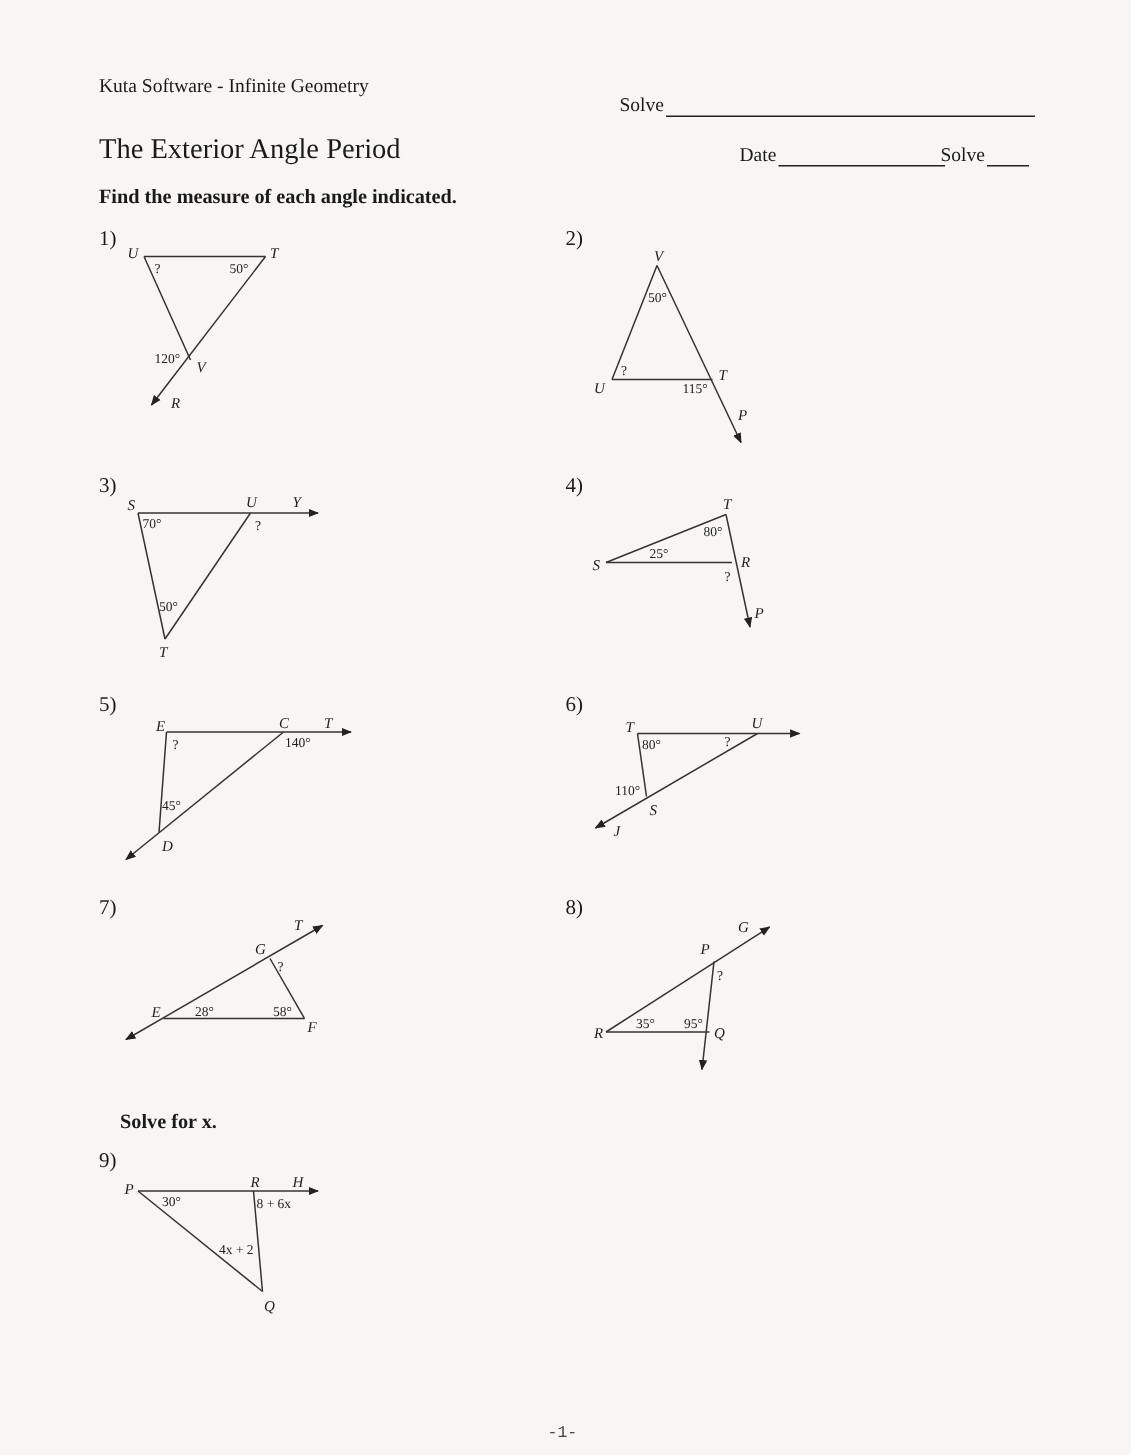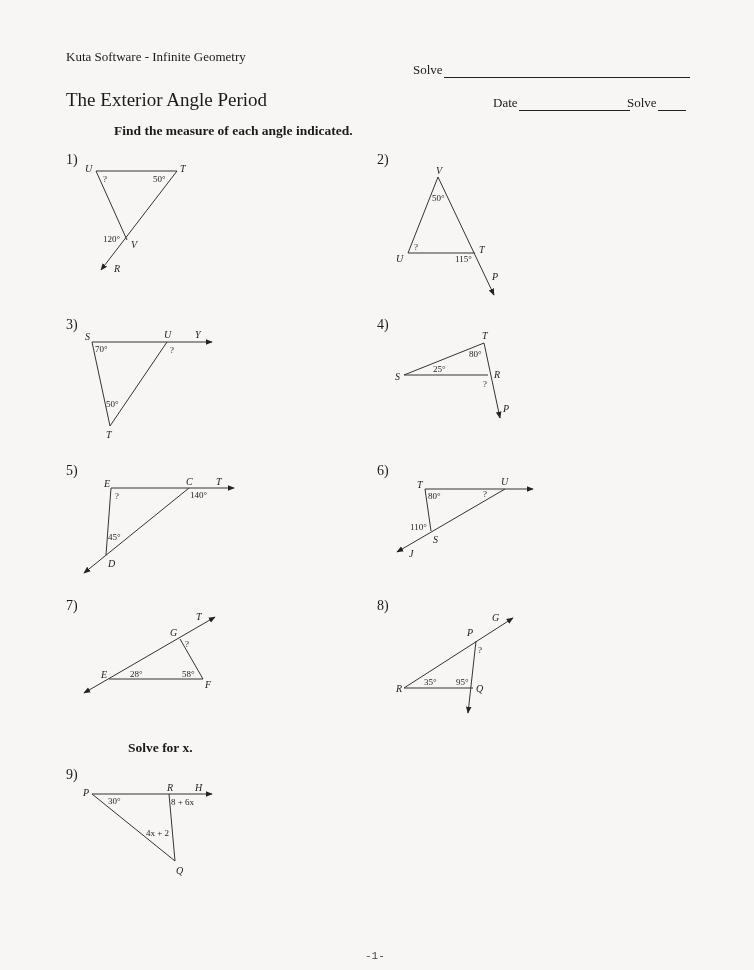--- a/index.html
+++ b/index.html
@@ -4,21 +4,21 @@
   <style>
     html, body { margin: 0; padding: 0; }
     body {
       width: 754px; height: 970px; position: relative; overflow: hidden;
       background: #f7f6f4;
       font-family: "Liberation Serif", serif; color: #1a1a1a;
     }
     .abs { position: absolute; }
     .small-head { font-size: 13px; }
     .title { font-size: 19px; }
-    .instr { font-size: 13.5px; font-weight: bold; margin-left: 48px; }
+    .instr { font-size: 13.5px; font-weight: bold; }
     .field { font-size: 13px; display: flex; align-items: flex-end; }
     .field .line { border-bottom: 1px solid #222; height: 12px; margin-left: 1px; }
     .pnum { font-size: 14px; }
     svg.diagram { position: absolute; left: 0; top: 0; overflow: visible; }
     svg text { font-family: "Liberation Serif", serif; fill: #222; }
     .lbl { font-size: 10px; font-style: italic; }
     .ang { font-size: 9px; }
     .footer { font-family: "Liberation Mono", monospace; font-size: 11px; color: #444; }
   </style>
 </head>

